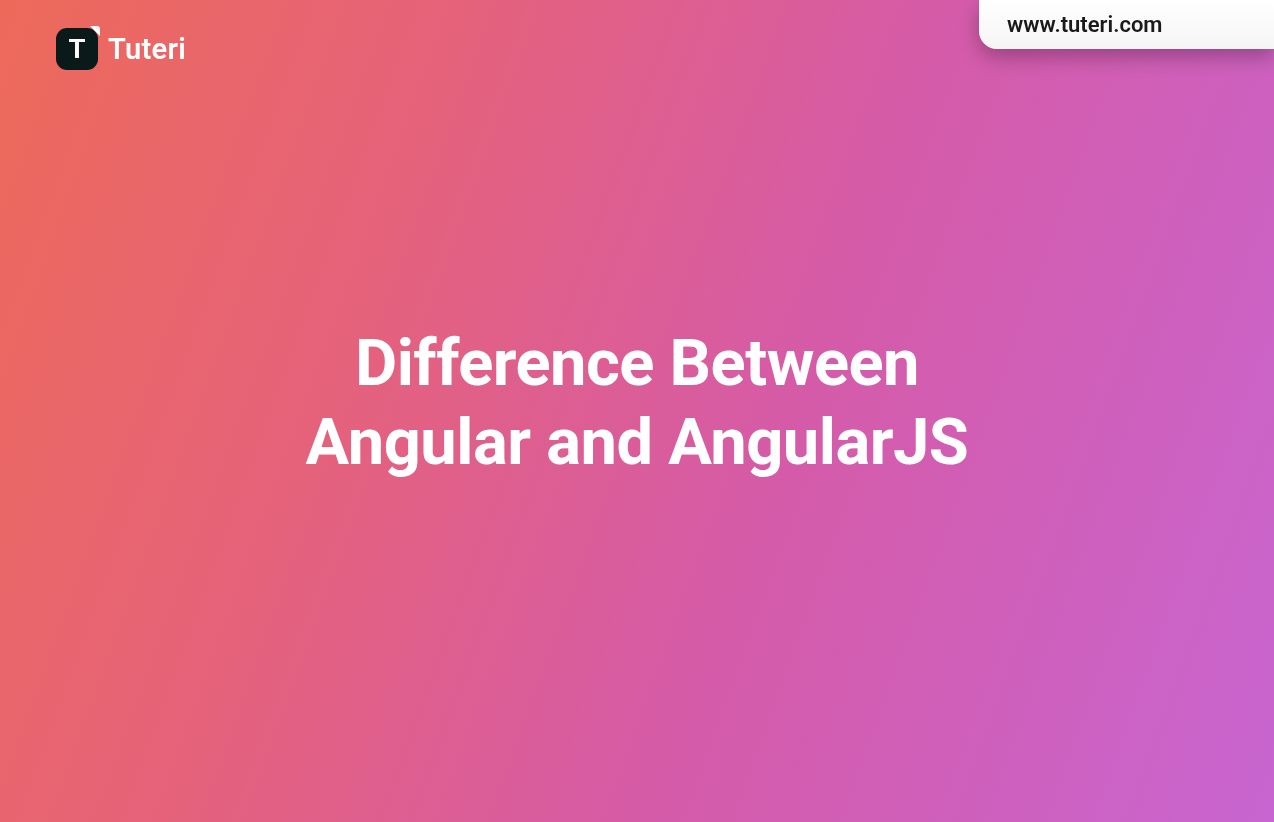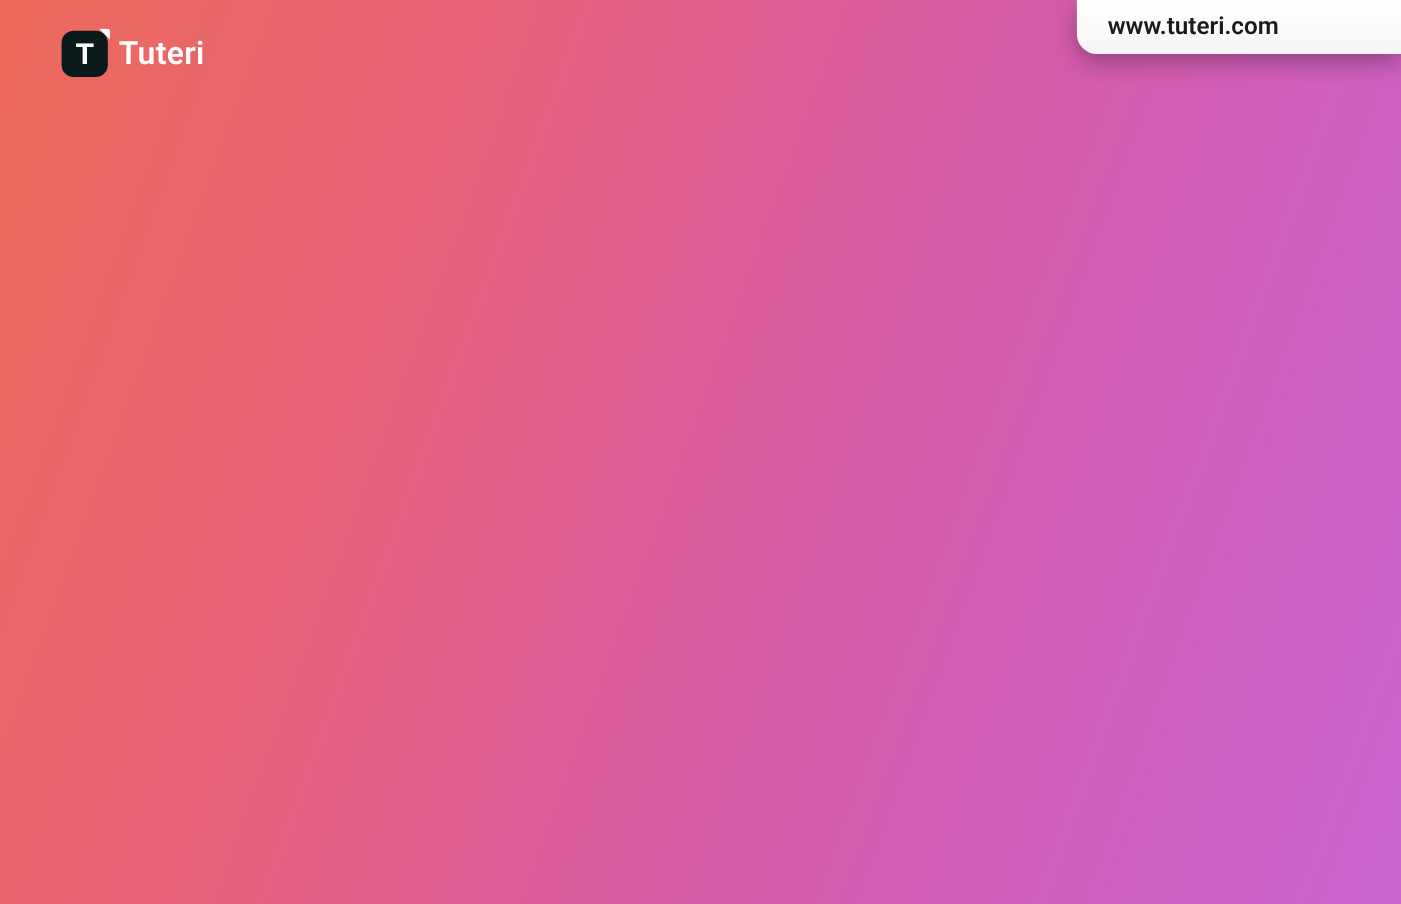--- a/index.html
+++ b/index.html
@@ -98,15 +98,16 @@
   </div>
   <span class="logo-text">Tuteri</span>
 </div>
 
 <div class="url-badge">
   <span class="url-text">www.tuteri.com</span>
 </div>
 
 <div class="title-container">
   <div class="title-text">
-    <br>
+    <span>Difference Between</span><br>
+    <span>Angular and AngularJS</span>
   </div>
 </div>
 
 </body></html>

